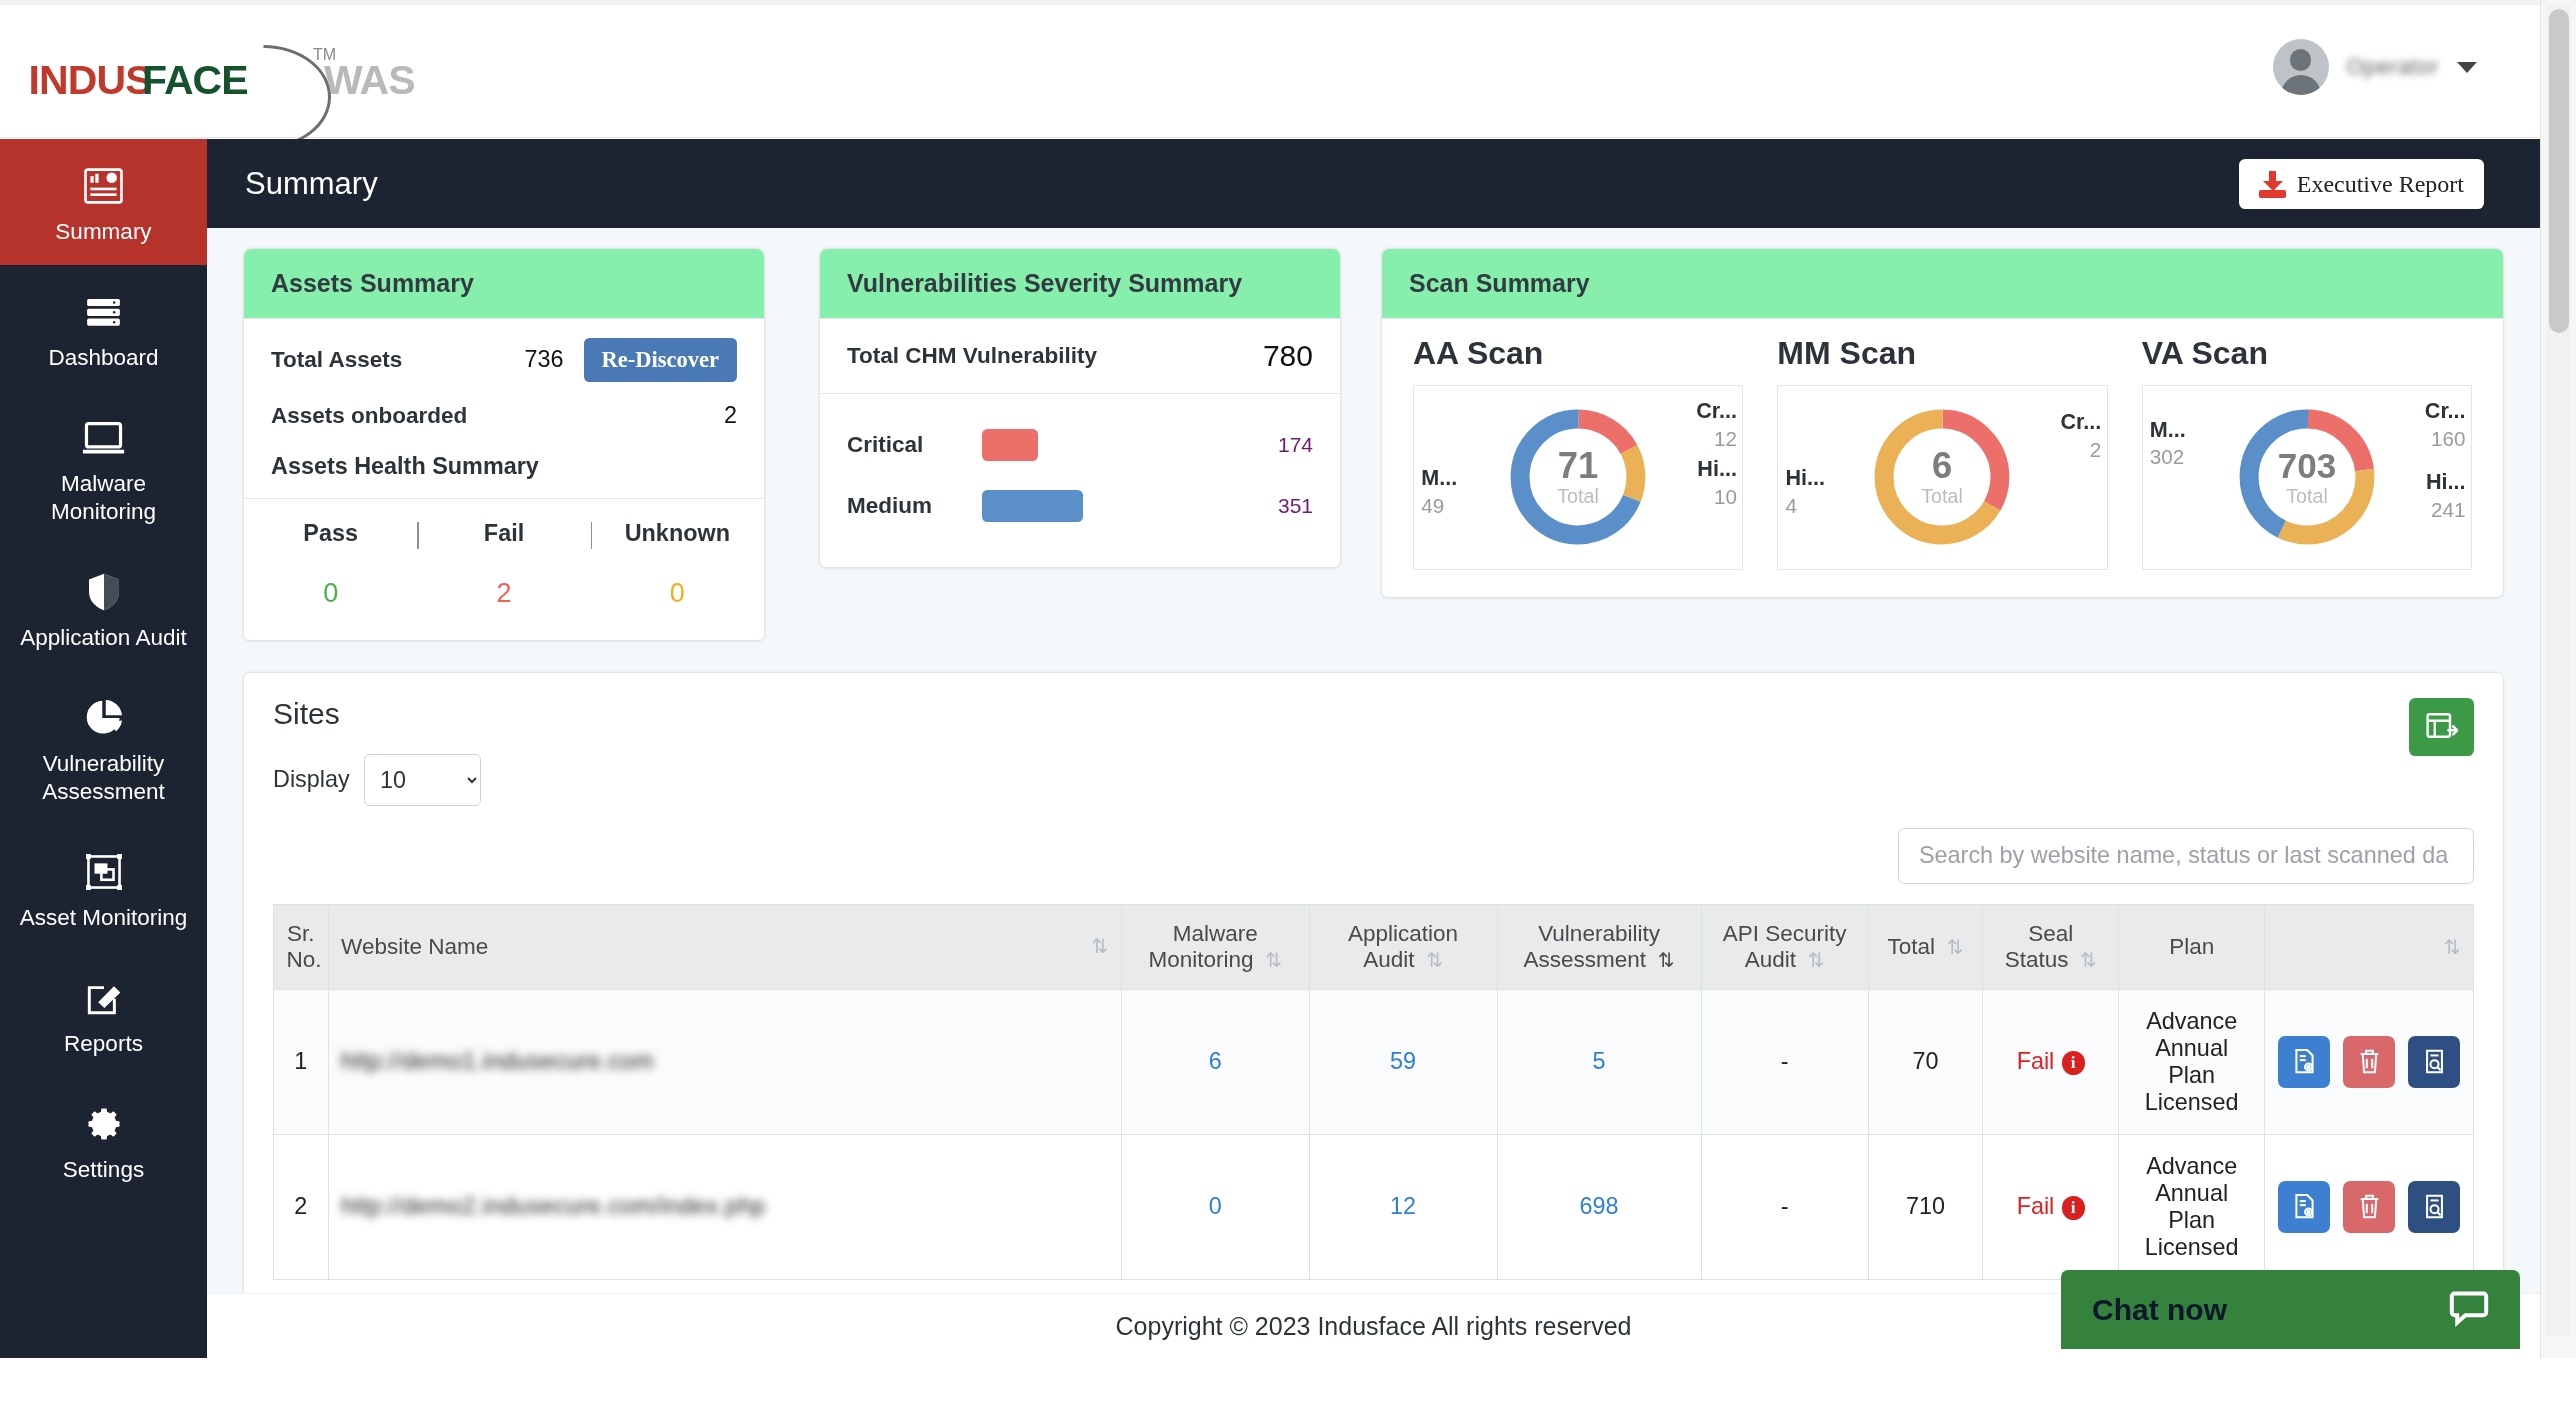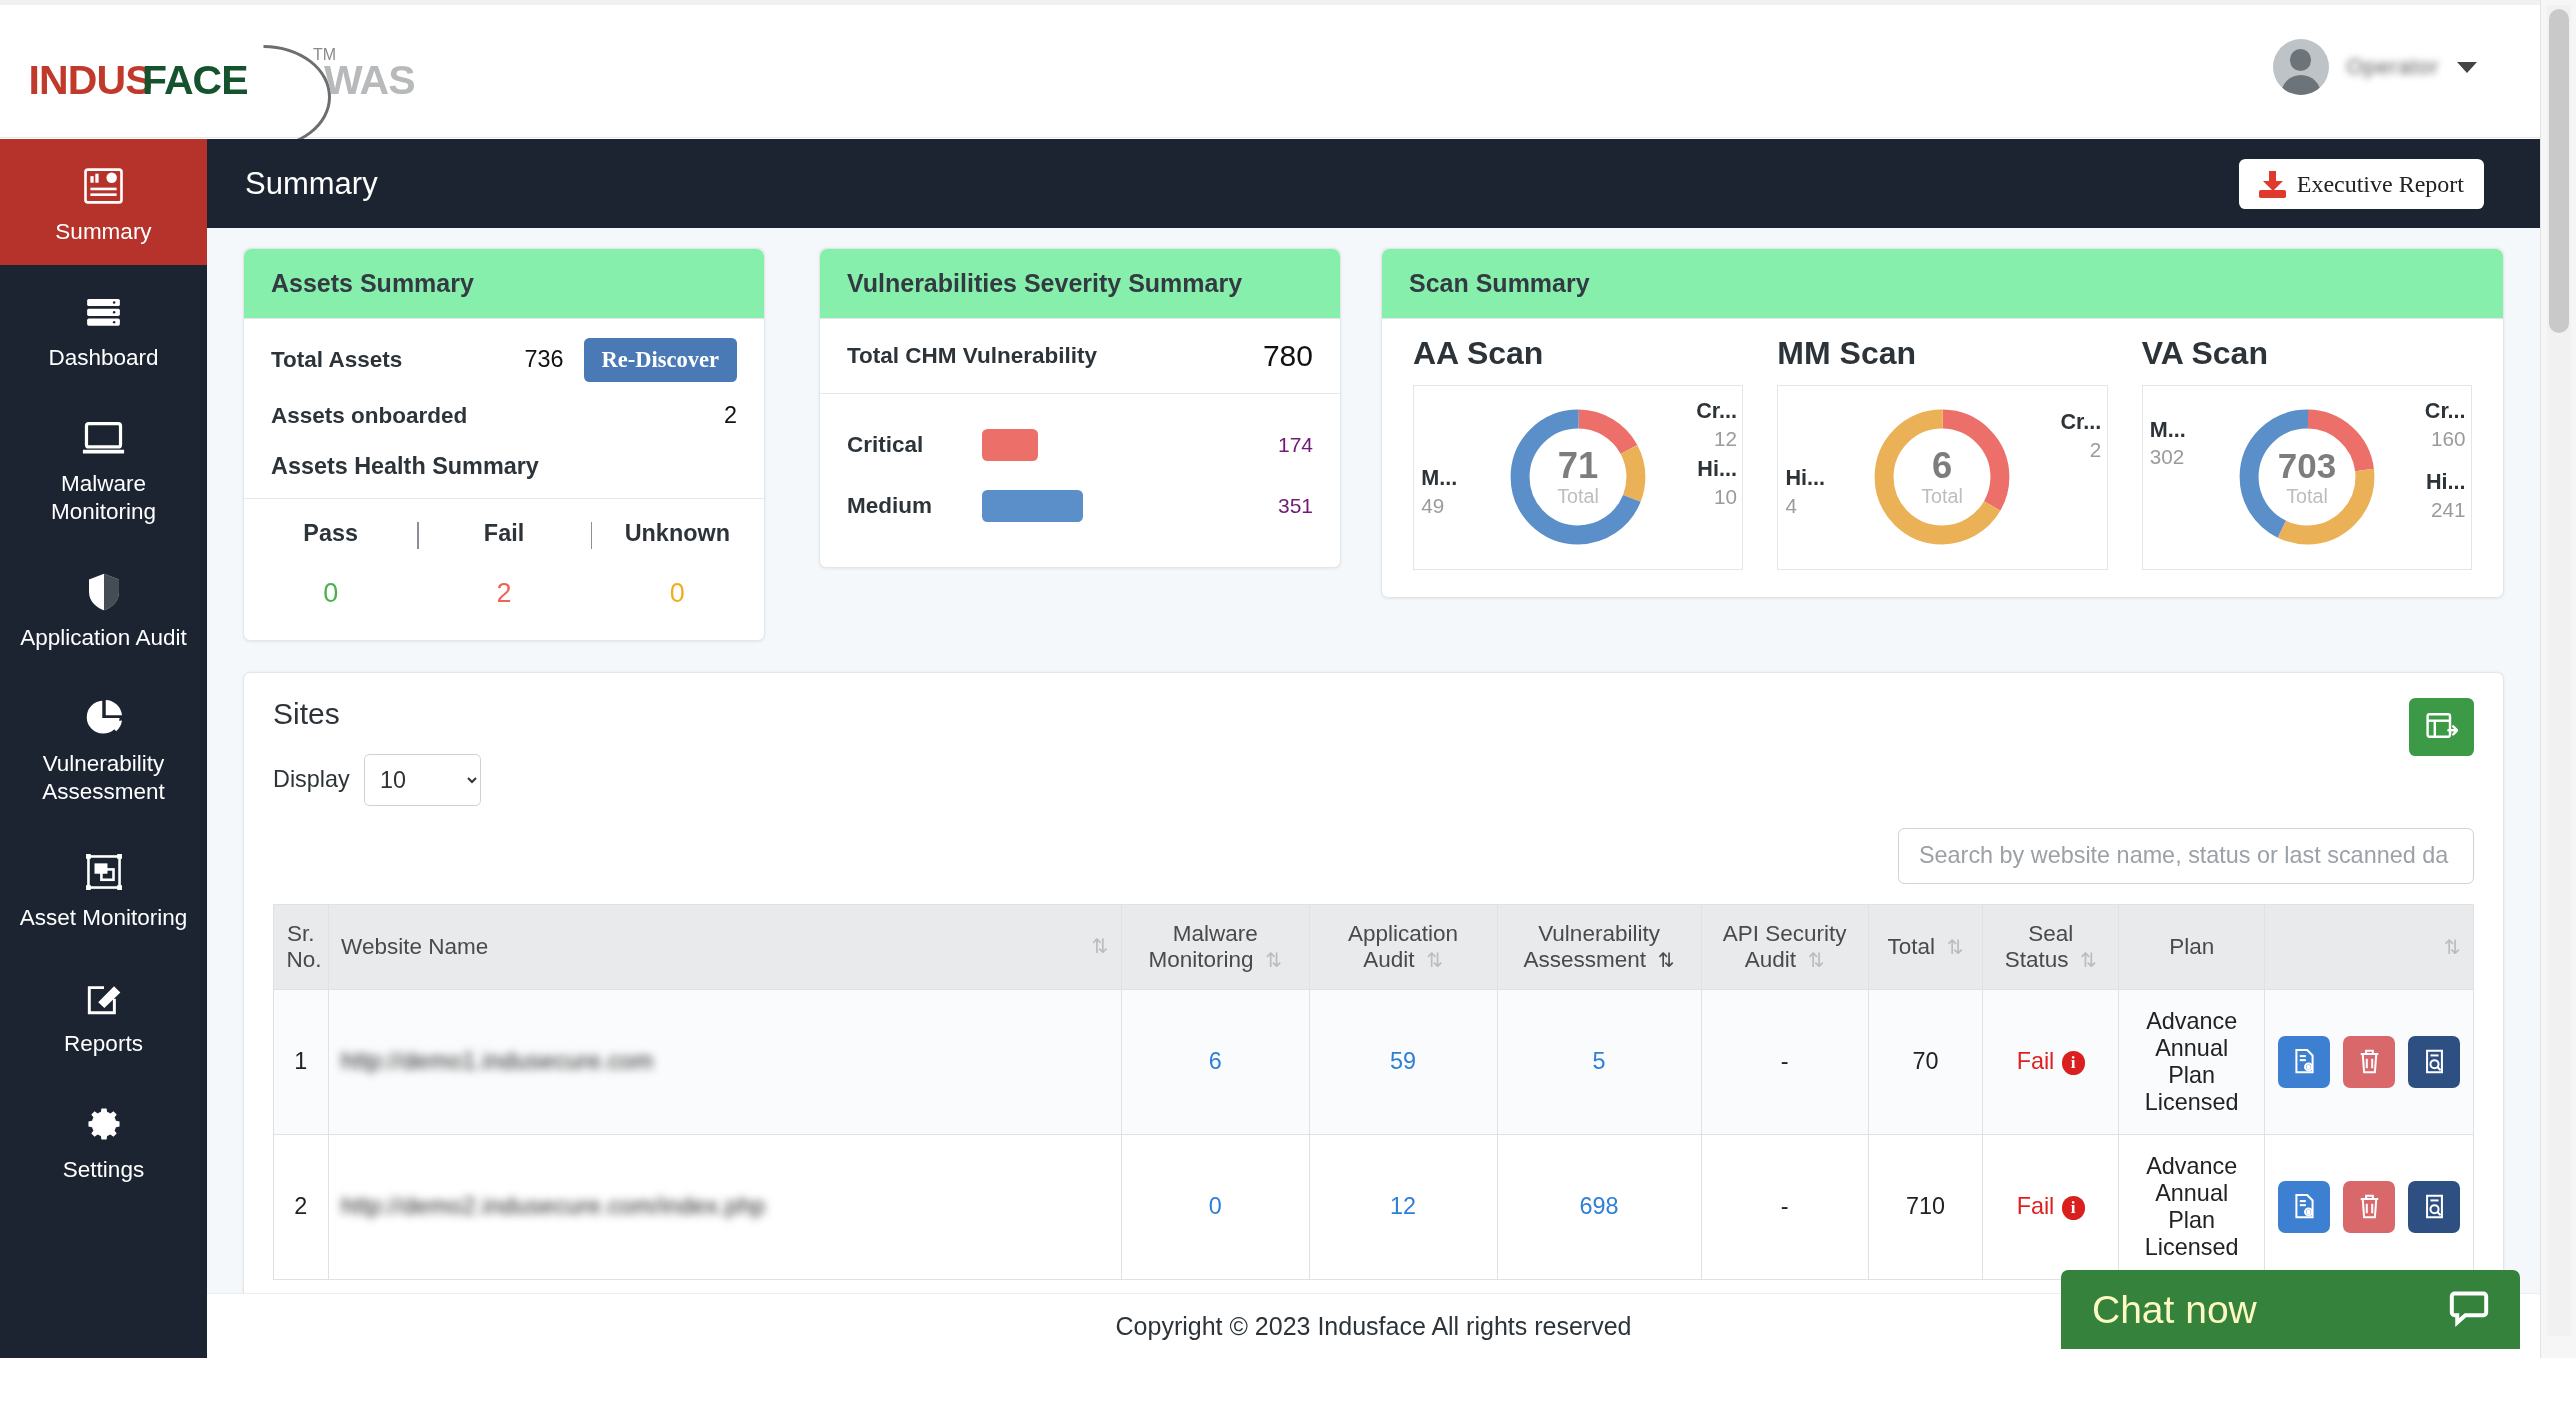--- a/index.html
+++ b/index.html
@@ -159,21 +159,21 @@
   .footer {
     position:absolute; left:207px; bottom:43px; width:2333px; height:65px; background:#ffffff;
     display:flex; align-items:center; justify-content:center; font-size:25px; color:#2d3439;
     border-top:0.9px solid #eee;
   }
   .chat-widget {
     position:absolute; right:56px; bottom:52px; width:459px; height:79px; background:#34823b;
     border-radius:7.2px 7.2px 0 0; display:flex; align-items:center; justify-content:space-between;
     padding:0 31px; cursor:pointer;
   }
-  .chat-label { color:#fef9c3; font-size:39px; font-weight:normal; }
+  .chat-label { color:#0f172a; font-size:30px; font-weight:bold; }
 
   
   .bg-strip { position:absolute; left:207px; bottom:0; width:2333px; height:43px; background:#fdfdfd; }
 </style>
 </head>
 <body>
 
 <div id="app">
 
   <div class="chrome-top"></div>

